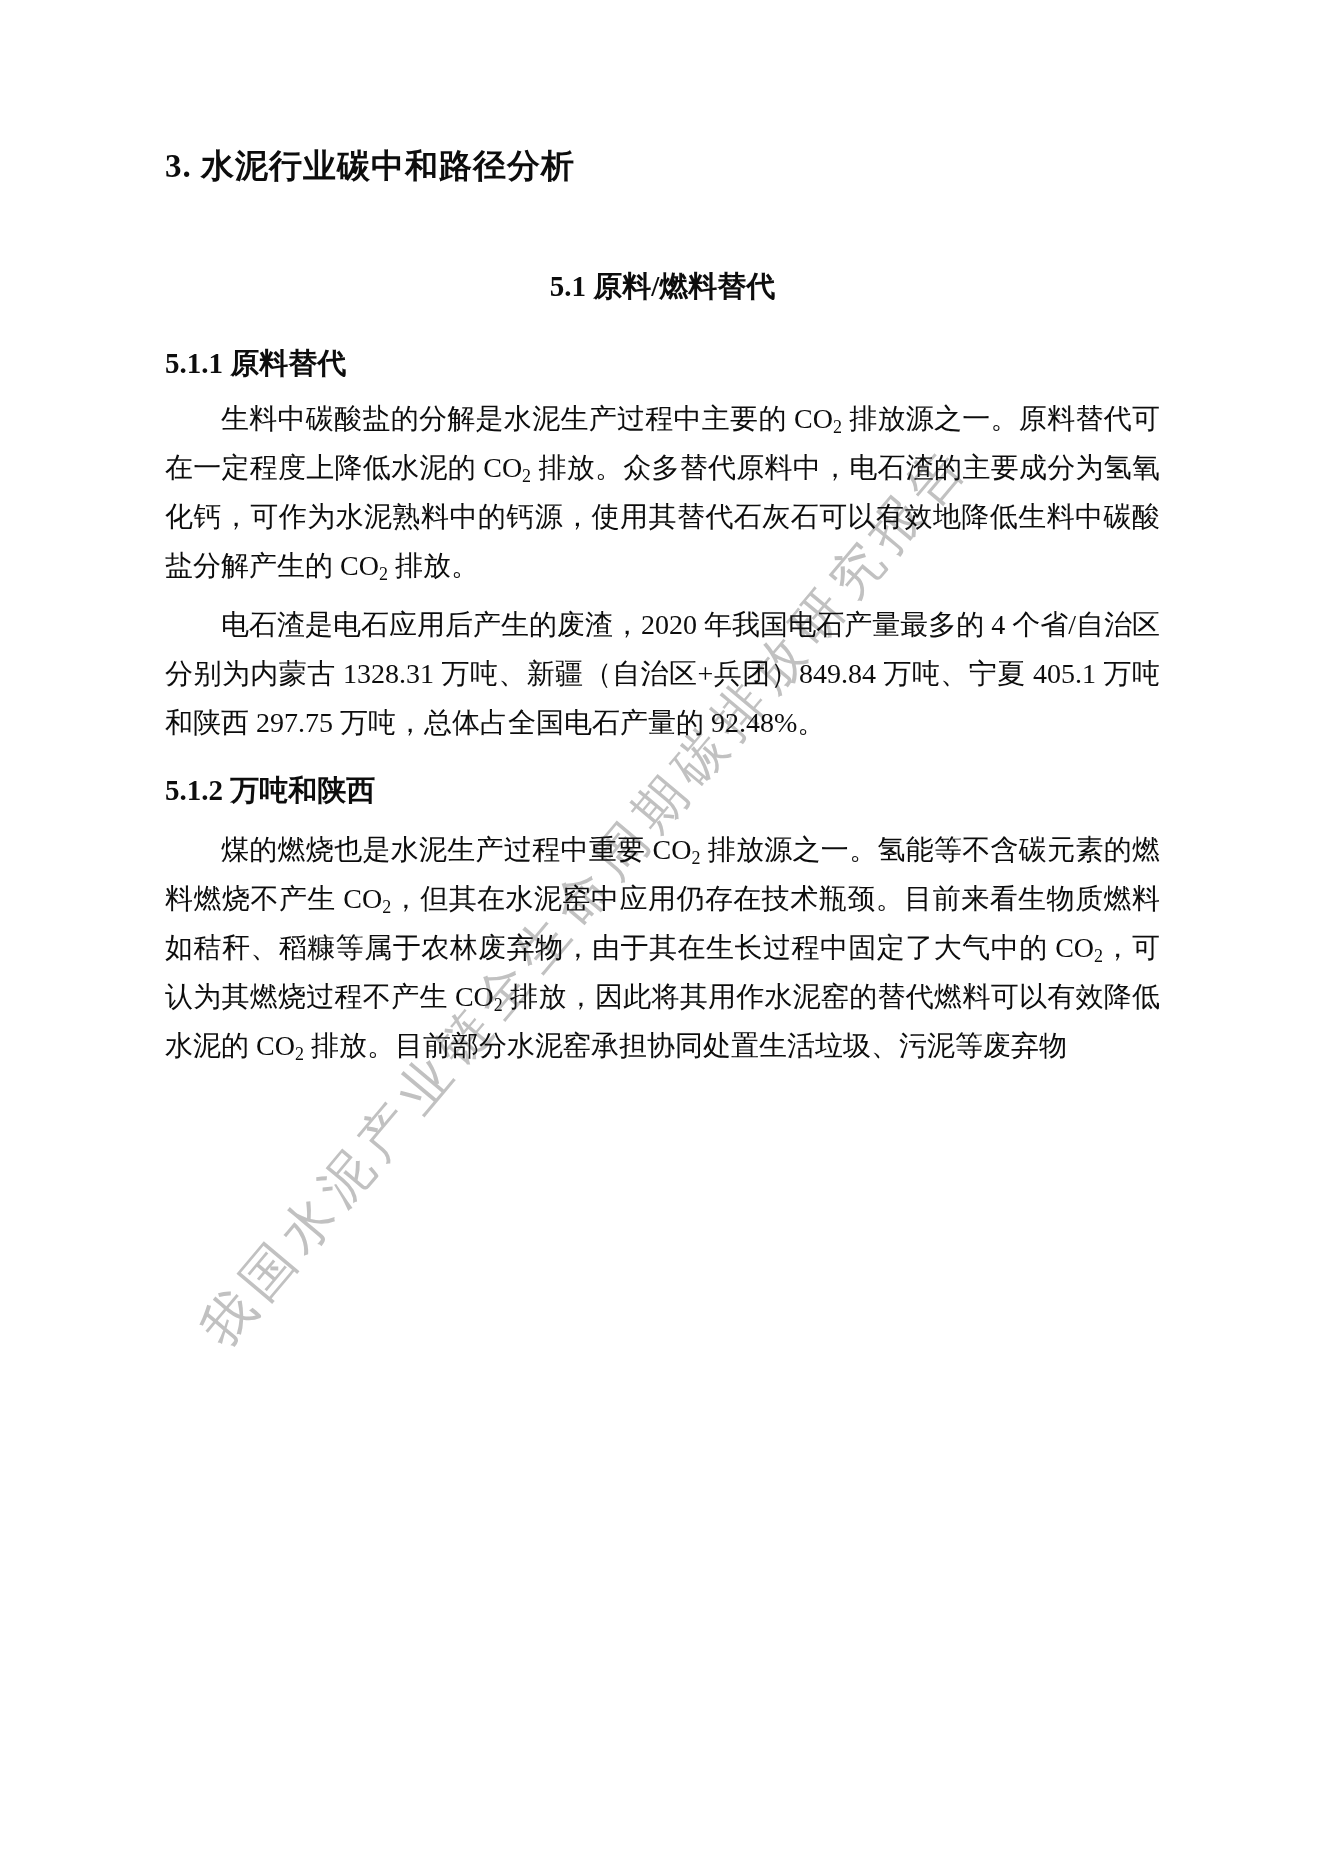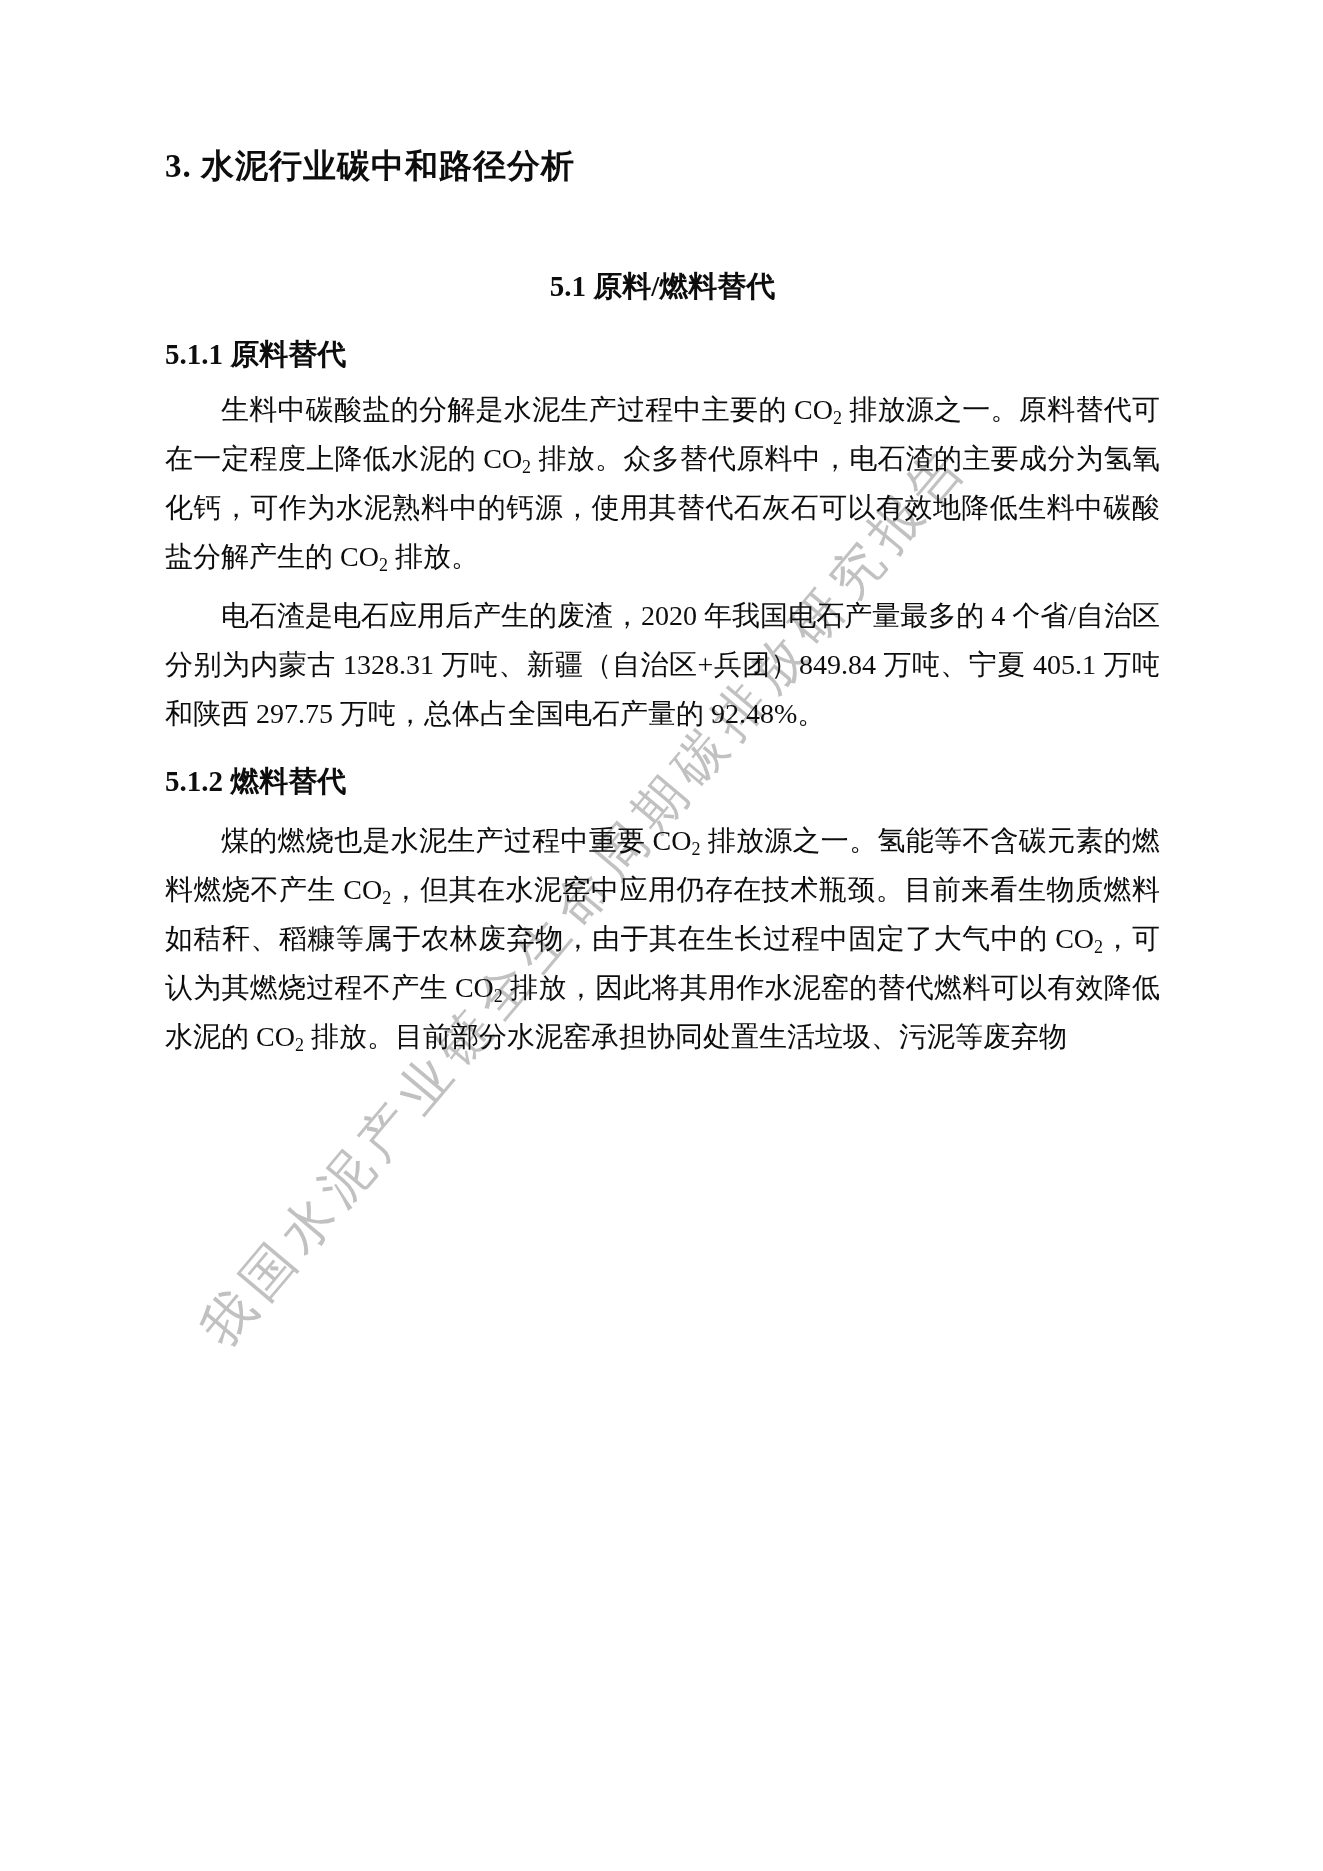--- a/index.html
+++ b/index.html
@@ -42,21 +42,21 @@
     letter-spacing: 1px;
   }
   h2.section {
     margin-top: 80px;
     font-size: 29px;
     line-height: 38px;
     font-weight: bold;
     text-align: center;
   }
   h3.subsection {
-    margin-top: 30px;
+    margin-top: 39px;
     margin-bottom: 12px;
     font-size: 29px;
     line-height: 38px;
     font-weight: bold;
   }
   h3.subsection.later {
     margin-top: 24px;
     margin-bottom: 16px;
   }
   p.body-par {
@@ -90,18 +90,18 @@
     <h2 class="section">5.1 原料/燃料替代</h2>
 
     <h3 class="subsection">5.1.1 原料替代</h3>
 
     <p class="body-par">生料中碳酸盐的分解是水泥生产过程中主要的 CO<sub>2</sub> 排放源之一。原料替代可在一定程度上降低水泥的 CO<sub>2</sub> 排放。众多替代原料中，电石渣的主要成分为氢氧化钙，可作为水泥熟料中的钙源，使用其替代石灰石可以有效地降低生料中碳酸盐分解产生的 CO<sub>2</sub> 排放。</p>
 
     <p class="body-par">电石渣是电石应用后产生的废渣，2020 年我国电石产量最多的 4 个省/自治区分别为内蒙古 1328.31 万吨、新疆（自治区+兵团）849.84 万吨、宁夏 405.1 万吨和陕西 297.75 万吨，总体占全国电石产量的 92.48%。</p>
 
 
 
-    <h3 class="subsection later">5.1.2 燃料替代</h3>
+    <h3 class="subsection later">5.1.2 万吨和陕西</h3>
 
     <p class="body-par">煤的燃烧也是水泥生产过程中重要 CO<sub>2</sub> 排放源之一。氢能等不含碳元素的燃料燃烧不产生 CO<sub>2</sub>，但其在水泥窑中应用仍存在技术瓶颈。目前来看生物质燃料如秸秆、稻糠等属于农林废弃物，由于其在生长过程中固定了大气中的 CO<sub>2</sub>，可认为其燃烧过程不产生 CO<sub>2</sub> 排放，因此将其用作水泥窑的替代燃料可以有效降低水泥的 CO<sub>2</sub> 排放。目前部分水泥窑承担协同处置生活垃圾、污泥等废弃物</p>
 
   </div>
 </div>
 
 </body></html>

